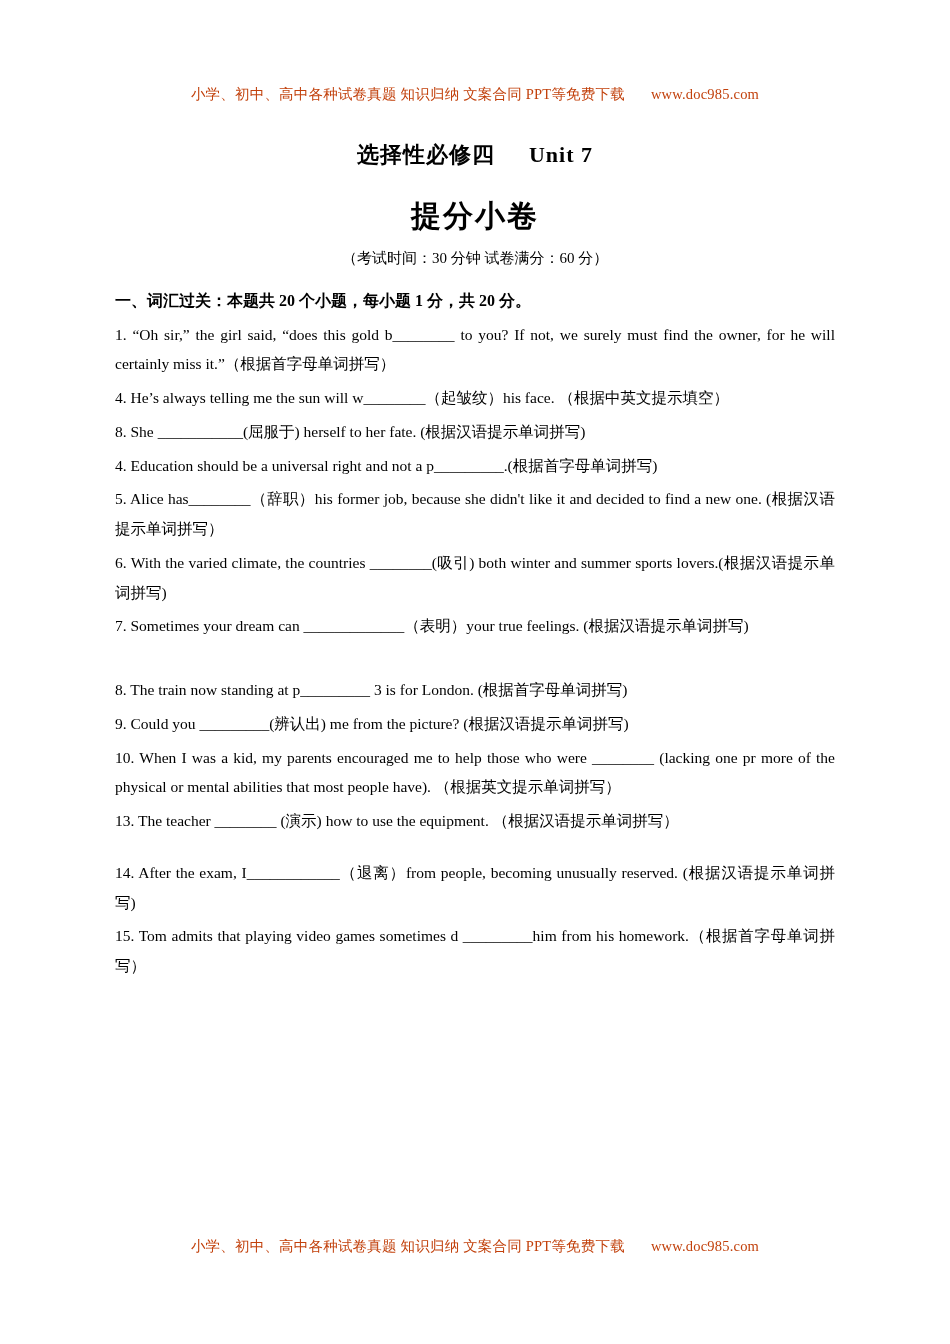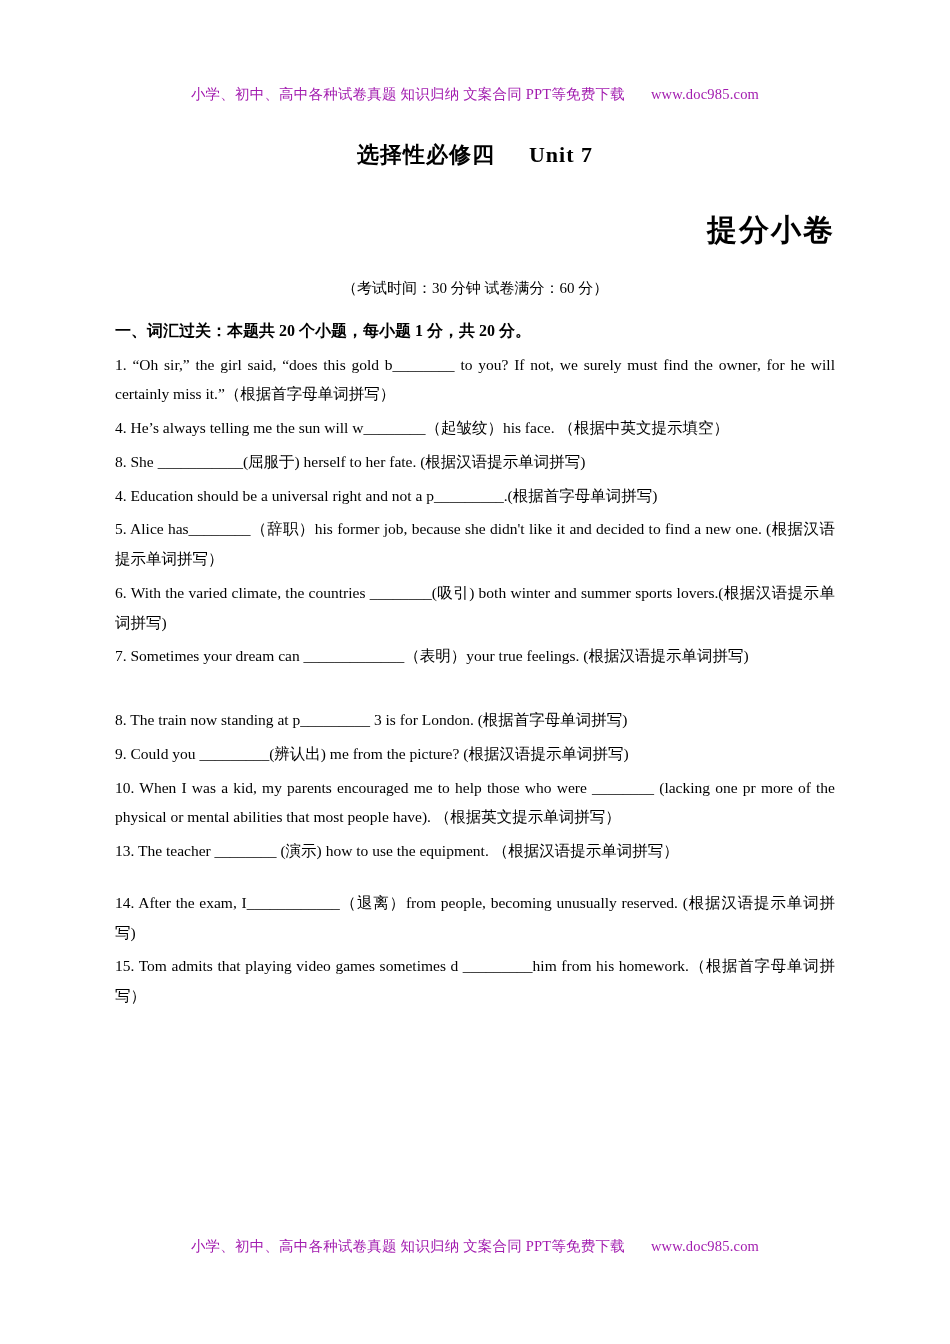--- a/index.html
+++ b/index.html
@@ -18,21 +18,21 @@
   .page {
     width: 950px;
     height: 1344px;
     box-sizing: border-box;
     padding: 0 115px;
     position: relative;
   }
   .header-note, .footer-note {
     text-align: center;
     font-size: 14.5px;
-    color: #a21caf;
+    color: #c2410c;
     font-family: "Liberation Serif", "DejaVu Serif", serif;
     letter-spacing: 0.2px;
   }
   .header-note {
     padding-top: 85px;
   }
   .header-note .site {
     margin-left: 26px;
   }
   .footer-note {
@@ -48,30 +48,30 @@
     text-align: center;
     font-weight: bold;
     font-size: 22px;
     margin-top: 36px;
     letter-spacing: 1px;
   }
   .doc-title .unit {
     margin-left: 34px;
   }
   .doc-subtitle {
-    text-align: right;
+    text-align: center;
     font-weight: bold;
     font-size: 30px;
-    margin-top: 40px;
+    margin-top: 26px;
     letter-spacing: 2px;
   }
   .exam-info {
     text-align: center;
     font-size: 15px;
-    margin-top: 28px;
+    margin-top: 12px;
   }
   .section-head {
     font-size: 16px;
     font-weight: bold;
     margin-top: 18px;
     line-height: 1.85;
   }
   .q {
     font-size: 15.5px;
     line-height: 1.92;

